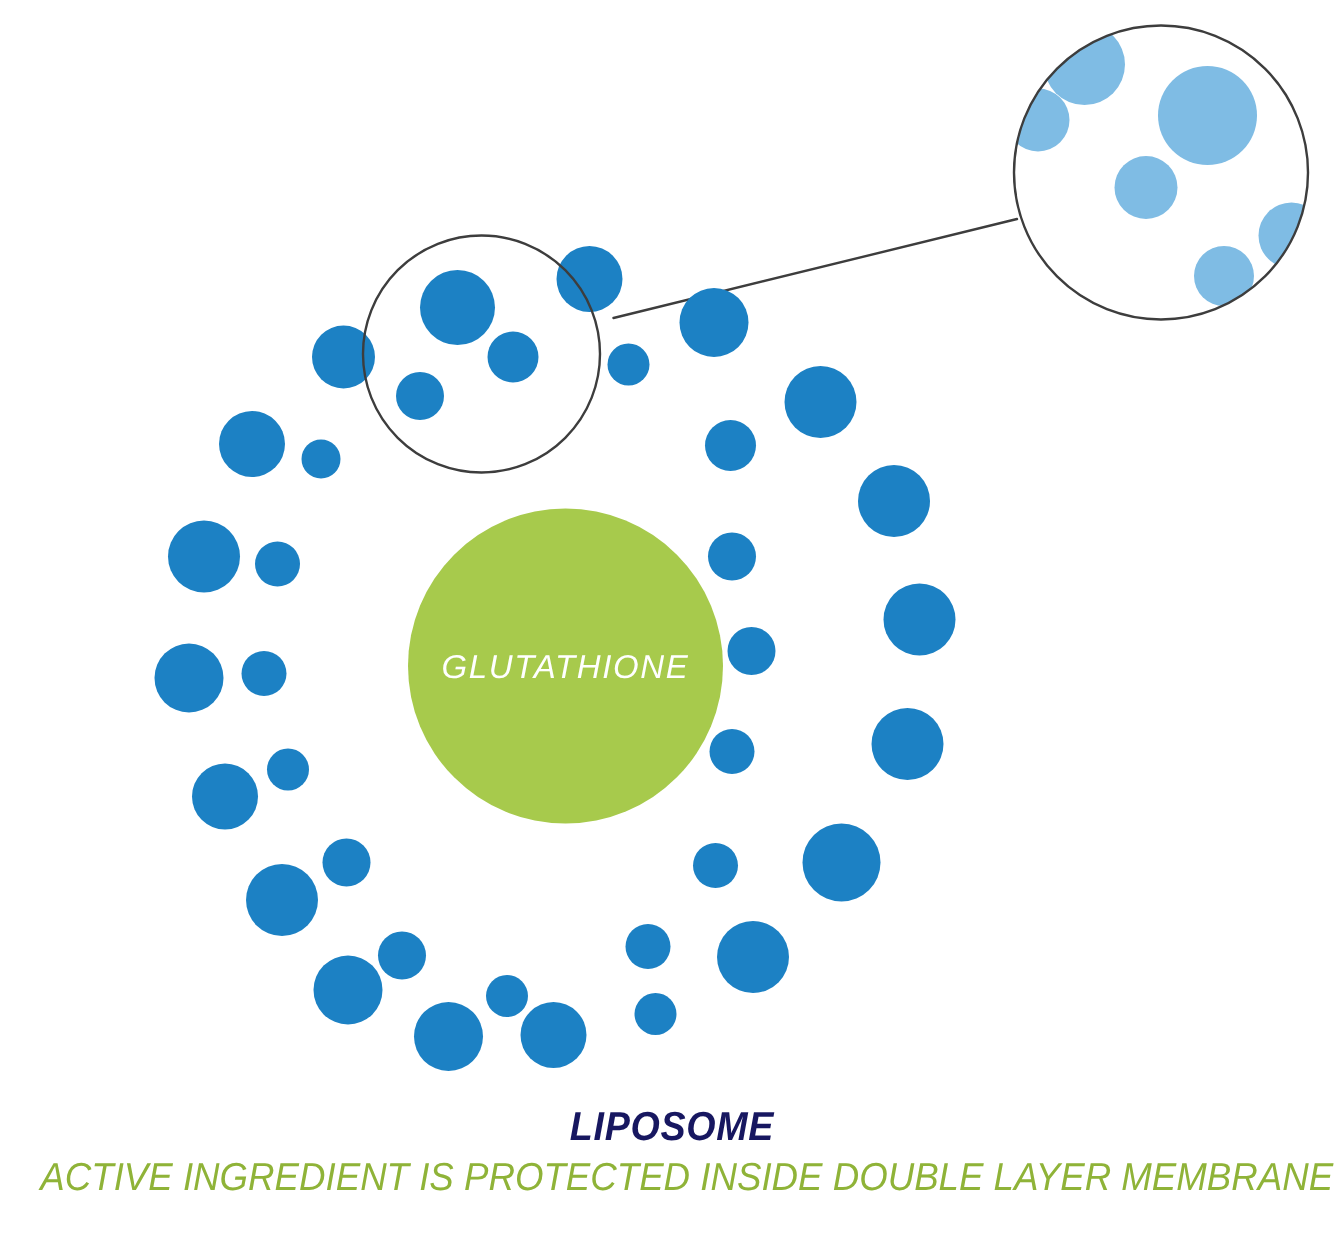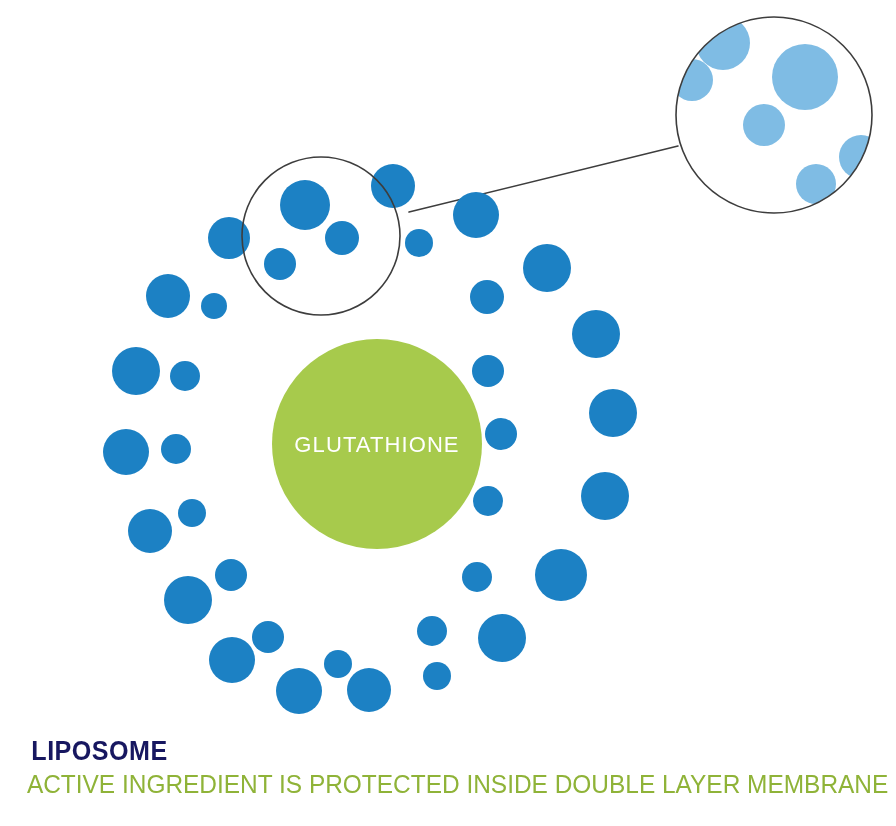--- a/index.html
+++ b/index.html
@@ -11,34 +11,36 @@
   body {
     font-family: "Liberation Sans", sans-serif;
     -webkit-font-smoothing: antialiased;
   }
   #stage {
     position: relative;
     width: 896px;
     height: 826px;
     background: #ffffff;
     overflow: hidden;
+    font-style: italic;
   }
   #diagram-svg {
     position: absolute;
     left: 0;
     top: 0;
     width: 896px;
     height: 826px;
     display: block;
   }
   .caption-block {
     position: absolute;
     left: 0;
     top: 734px;
     width: 896px;
+    text-align: center;
   }
   .caption-title {
     font-family: "Liberation Sans", sans-serif;
     font-weight: bold;
     font-size: 27px;
     letter-spacing: 0.5px;
     color: #171760;
     line-height: 34px;
     margin: 0;
     transform: scaleX(0.93);

